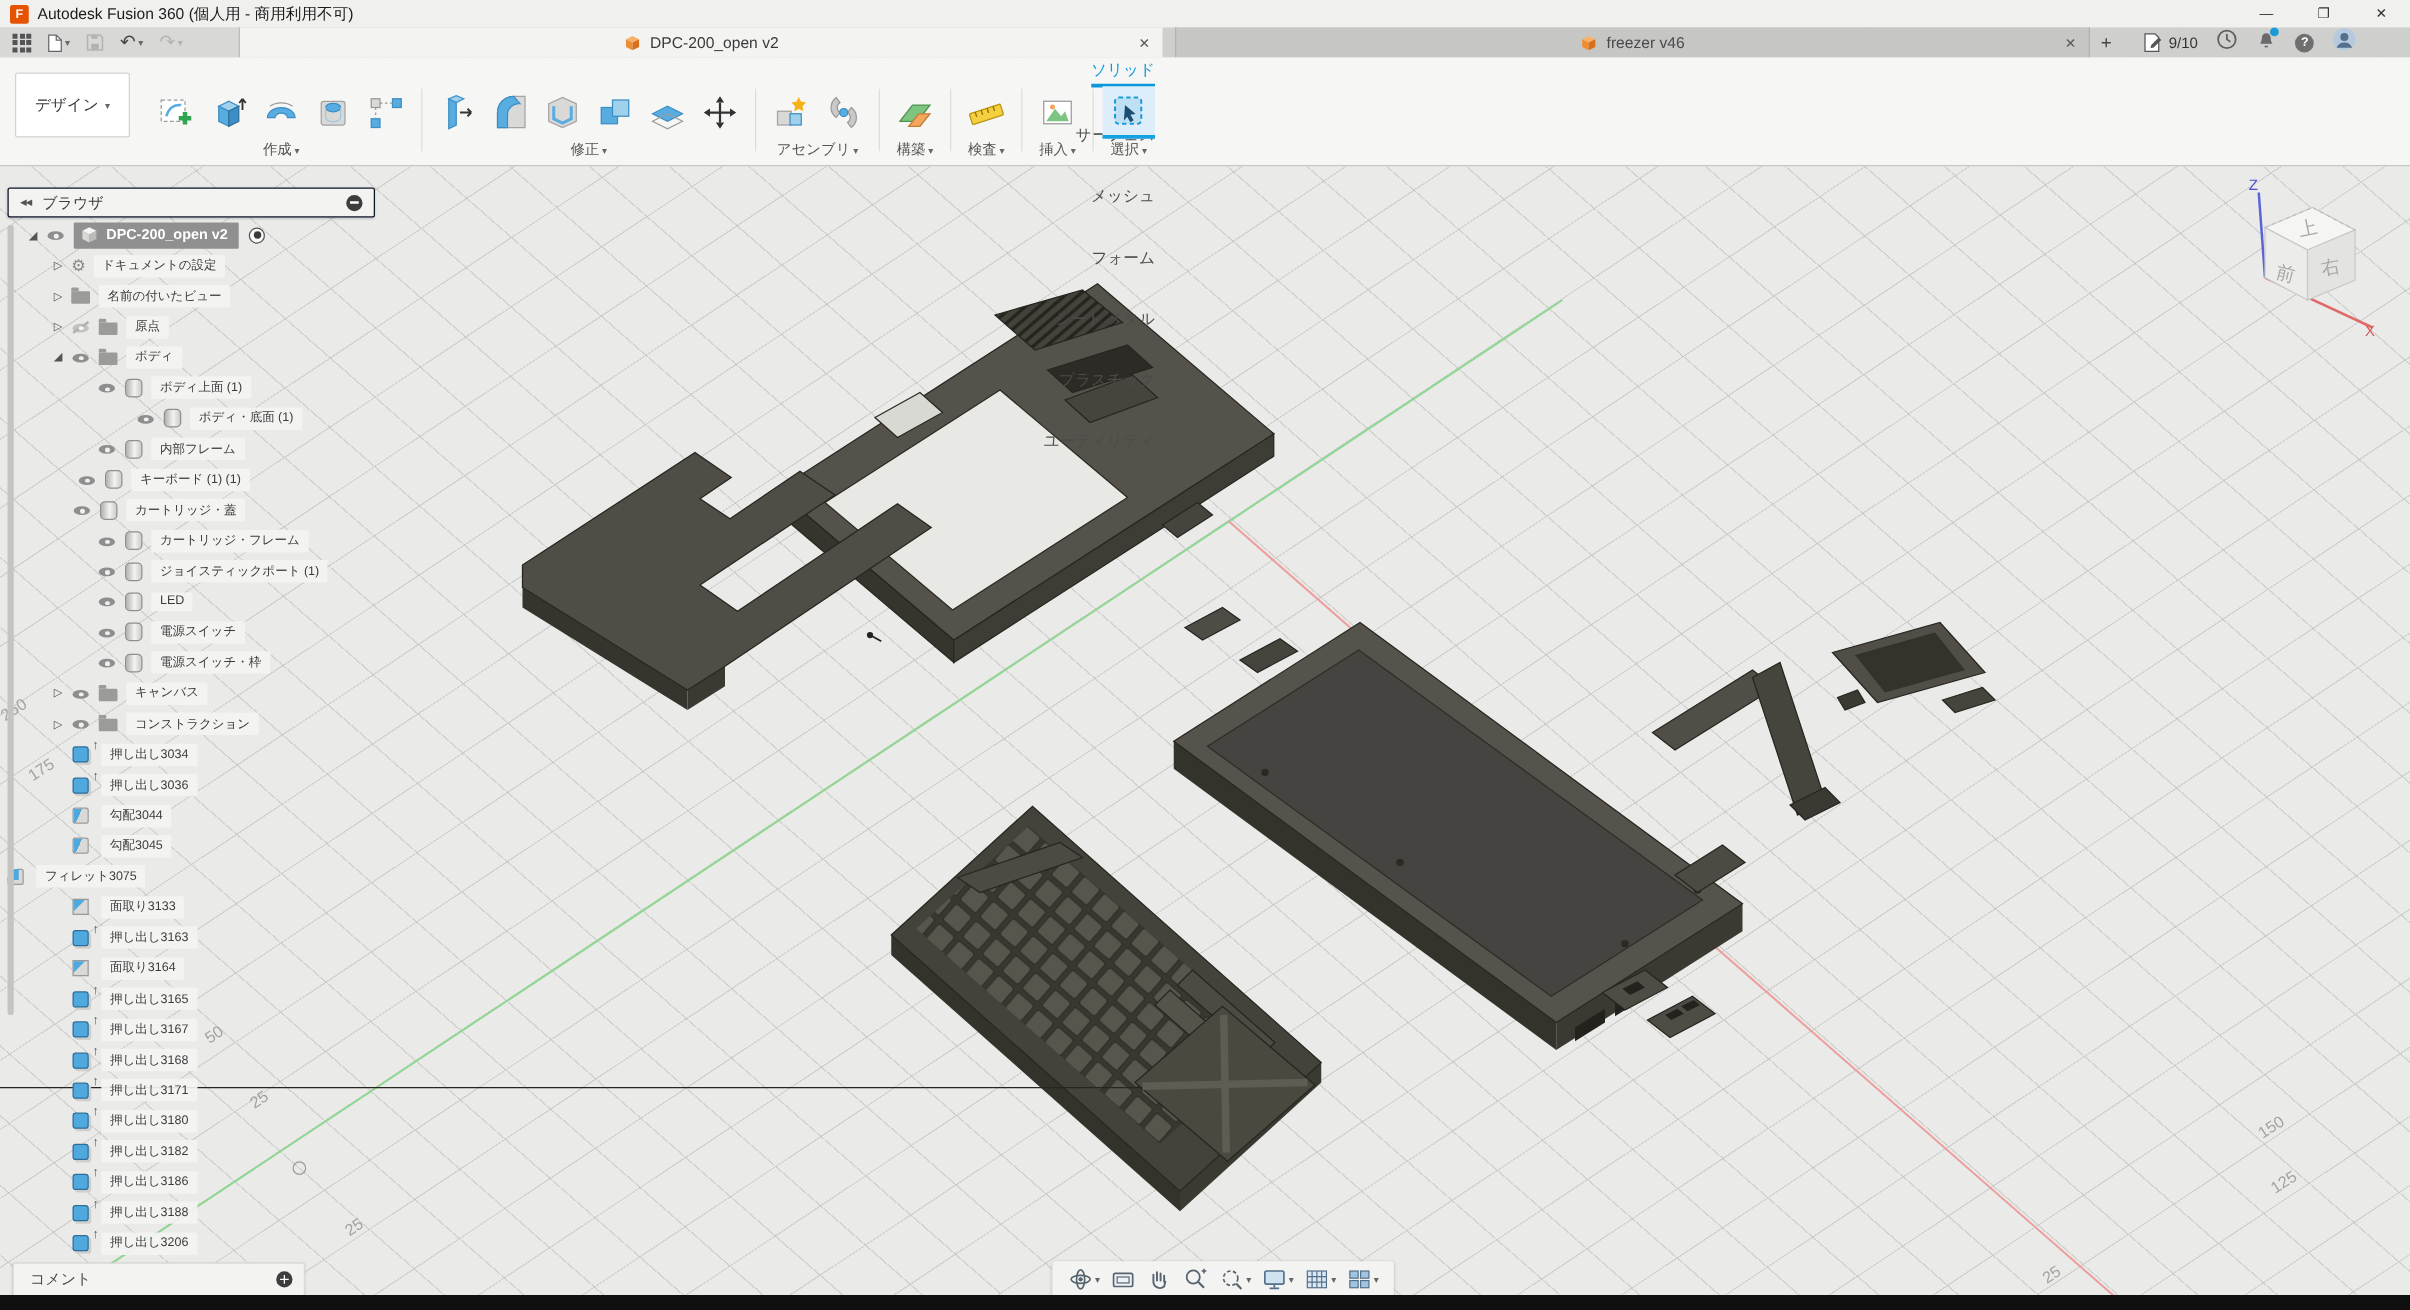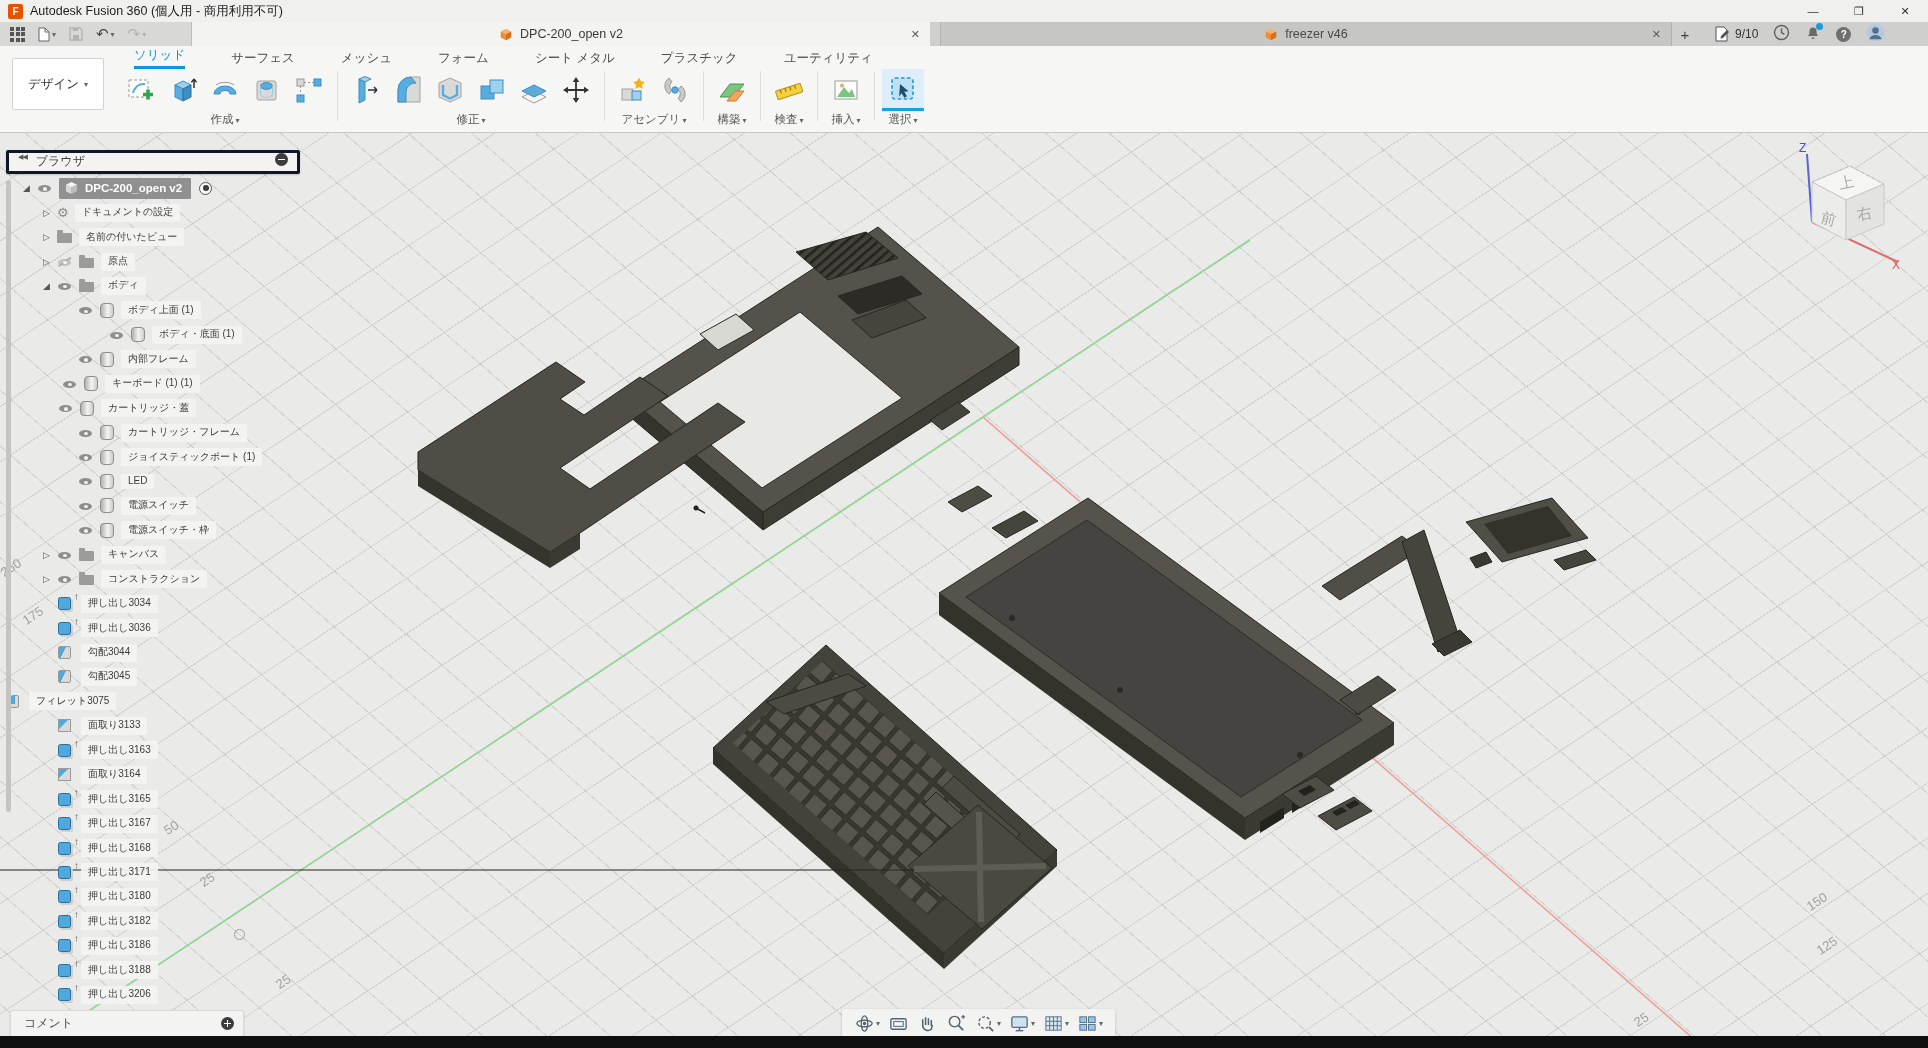--- a/index.html
+++ b/index.html
@@ -39,22 +39,22 @@
   .helpcirc { width:15px; height:15px; border-radius:50%; background:#6f6f6f; color:#fff;
     font-size:10px; font-weight:bold; display:flex; align-items:center; justify-content:center; }
 
   
   .ribbon { height:87px; background:#f6f6f5; border-bottom:1px solid #c6c6c5;
     display:flex; padding:2px 0 0 8px; position:relative; z-index:20; }
   .design-btn { width:92px; height:52px; background:#fff; border:1px solid #d2d2d1; border-radius:2px;
     margin:10px 16px 0 4px; display:flex; align-items:center; justify-content:center;
     font-size:12.5px; color:#333; gap:5px; flex:none; }
   .ribbon-main { display:flex; flex-direction:column; }
-  .rtabs { display:flex; gap:46px; height:21px; align-items:flex-end; padding-left:14px;
-    font-size:12.5px; color:#4c4c4c; }
+  .rtabs { display:flex; gap:30px; height:21px; align-items:flex-end; padding-left:14px;
+    font-size:12.5px; color:#4c4c4c;flex-direction:column; }
   .rtab { padding-bottom:2px; white-space:nowrap; }
   .rtab.active { color:#0a98d9; border-bottom:3px solid #0a98d9; }
   .rgroups { display:flex; align-items:stretch; }
   .rgroup { display:flex; flex-direction:column; align-items:center; }
   .ricons { display:flex; align-items:center; height:42px; }
   .tcell { width:42px; height:42px; display:flex; align-items:center; justify-content:center; }
   .tcell.sel { background:#ddeefa; border-bottom:3px solid #12a3e0; }
   .glabel { font-size:11.5px; color:#555; padding-top:1px; white-space:nowrap; }
   .glabel::after { content:" ▾"; font-size:8px; color:#666; }
   .vsep { width:1px; background:#dddddc; margin:2px 7px 6px; }
@@ -64,22 +64,22 @@
   .grid { position:absolute; inset:-400px; }
   .grid.a { background:repeating-linear-gradient(146.4deg, rgba(190,190,188,.55) 0 1px, transparent 1px 46px); }
   .grid.b { background:repeating-linear-gradient(41.2deg, rgba(190,190,188,.55) 0 1px, transparent 1px 42px); }
   .scene { position:absolute; left:0; top:0; width:1928px; height:1048px; z-index:1; pointer-events:none; }
   .rlabel { position:absolute; color:#a2a2a0; font-size:13px; transform:rotate(-33deg); z-index:1; }
   .ocirc { position:absolute; left:234px; top:929px; width:11px; height:11px;
     border:1.5px solid #9c9c9a; border-radius:50%; z-index:1; }
 
   
   .bheader { position:absolute; left:6px; top:150px; width:294px; height:24px; background:#f3f3f2;
-    border:3px solid #0f172a; border-radius:2px; box-shadow:0 1px 2px rgba(0,0,0,.18);
-    display:flex; align-items:flex-start; padding:0 9px; z-index:6; font-size:12px; color:#3c3c3c; }
+    border:1px solid #0f172a; border-radius:2px; box-shadow:0 1px 2px rgba(0,0,0,.18);
+    display:flex; align-items:center; padding:0 9px; z-index:6; font-size:12px; color:#3c3c3c; }
   .collapse { font-size:7px; letter-spacing:-1px; color:#555; margin-right:9px; }
   .mcirc { margin-left:auto; width:13px; height:13px; border-radius:50%; background:#3d3d3d; position:relative; }
   .mcirc::after { content:""; position:absolute; left:3px; top:5.7px; width:7px; height:1.6px; background:#fff; }
   .mcirc.plus::before { content:""; position:absolute; left:5.7px; top:3px; width:1.6px; height:7px; background:#fff; }
   .bscroll { position:absolute; left:6px; top:180px; width:5px; height:632px; background:#c4c4c3;
     border-radius:3px; z-index:6; }
   .btree { position:absolute; left:6px; top:176px; width:300px; z-index:5; }
   .trow { display:flex; align-items:center; height:24.45px; }
   .exp { width:13px; flex:none; font-size:9px; color:#555; text-align:center; margin-right:4px; }
   .tlabel { font-size:10px; color:#3c3c3c; background:rgba(243,243,242,.92);

